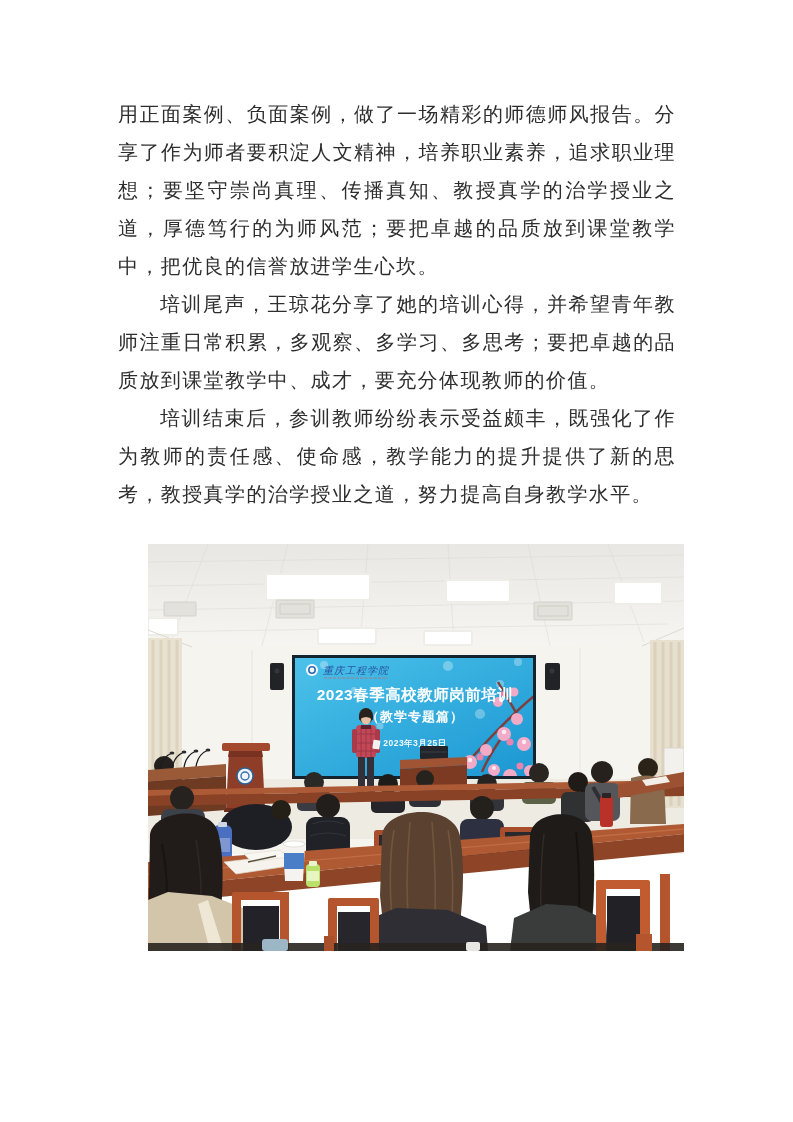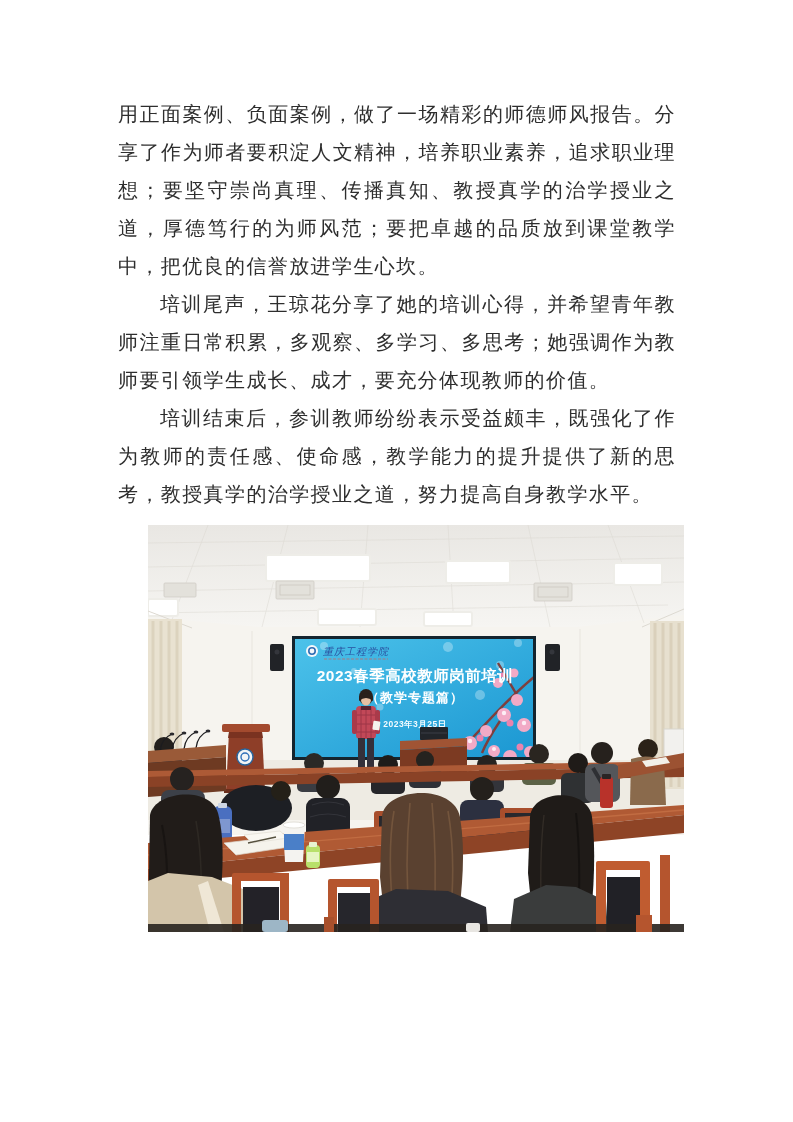--- a/index.html
+++ b/index.html
@@ -3,32 +3,32 @@
 <meta charset="utf-8">
 <style>
   html,body{margin:0;padding:0;background:#ffffff;}
   .page{position:relative;width:793px;height:1122px;background:#ffffff;overflow:hidden;
         font-family:"Liberation Serif","DejaVu Serif",serif;}
   .doc-text{position:absolute;left:118px;top:95px;width:558px;color:#2e2e2e;
             font-size:20px;line-height:38px;letter-spacing:1.4px;
             text-align:justify;text-justify:inter-ideograph;}
   .doc-text p{margin:0;padding:0;}
   .doc-text p.ind{text-indent:2.1em;}
-  .photo{position:absolute;left:148px;top:525px;width:536px;height:327px;margin:0;padding:0;}
+  .photo{position:absolute;left:148px;top:544px;width:536px;height:327px;margin:0;padding:0;}
   .photo svg{display:block;width:536px;height:407px;}
   .slide-title-t{font-family:"Liberation Sans","DejaVu Sans",sans-serif;font-weight:bold;}
 </style>
 </head>
 <body>
 
 <div class="page">
 
   <div class="doc-text">
     <p>用正面案例、负面案例，做了一场精彩的师德师风报告。分享了作为师者要积淀人文精神，培养职业素养，追求职业理想；要坚守崇尚真理、传播真知、教授真学的治学授业之道，厚德笃行的为师风范；要把卓越的品质放到课堂教学中，把优良的信誉放进学生心坎。</p>
-    <p class="ind">培训尾声，王琼花分享了她的培训心得，并希望青年教师注重日常积累，多观察、多学习、多思考；她强调作为教师要引领学生成长、成才，要充分体现教师的价值。</p>
+    <p class="ind">培训尾声，王琼花分享了她的培训心得，并希望青年教师注重日常积累，多观察、多学习、多思考；要把卓越的品质放到课堂教学中、成才，要充分体现教师的价值。</p>
     <p class="ind">培训结束后，参训教师纷纷表示受益颇丰，既强化了作为教师的责任感、使命感，教学能力的提升提供了新的思考，教授真学的治学授业之道，努力提高自身教学水平。</p>
   </div>
 
   <figure class="photo">
     <svg viewBox="0 0 536 407" xmlns="http://www.w3.org/2000/svg">
       <defs>
         <linearGradient id="scr" x1="0" y1="0" x2="1" y2="1">
           <stop offset="0" stop-color="#4cc2ea"></stop>
             <stop offset="1" stop-color="#1b97d2"></stop>
         </linearGradient>

